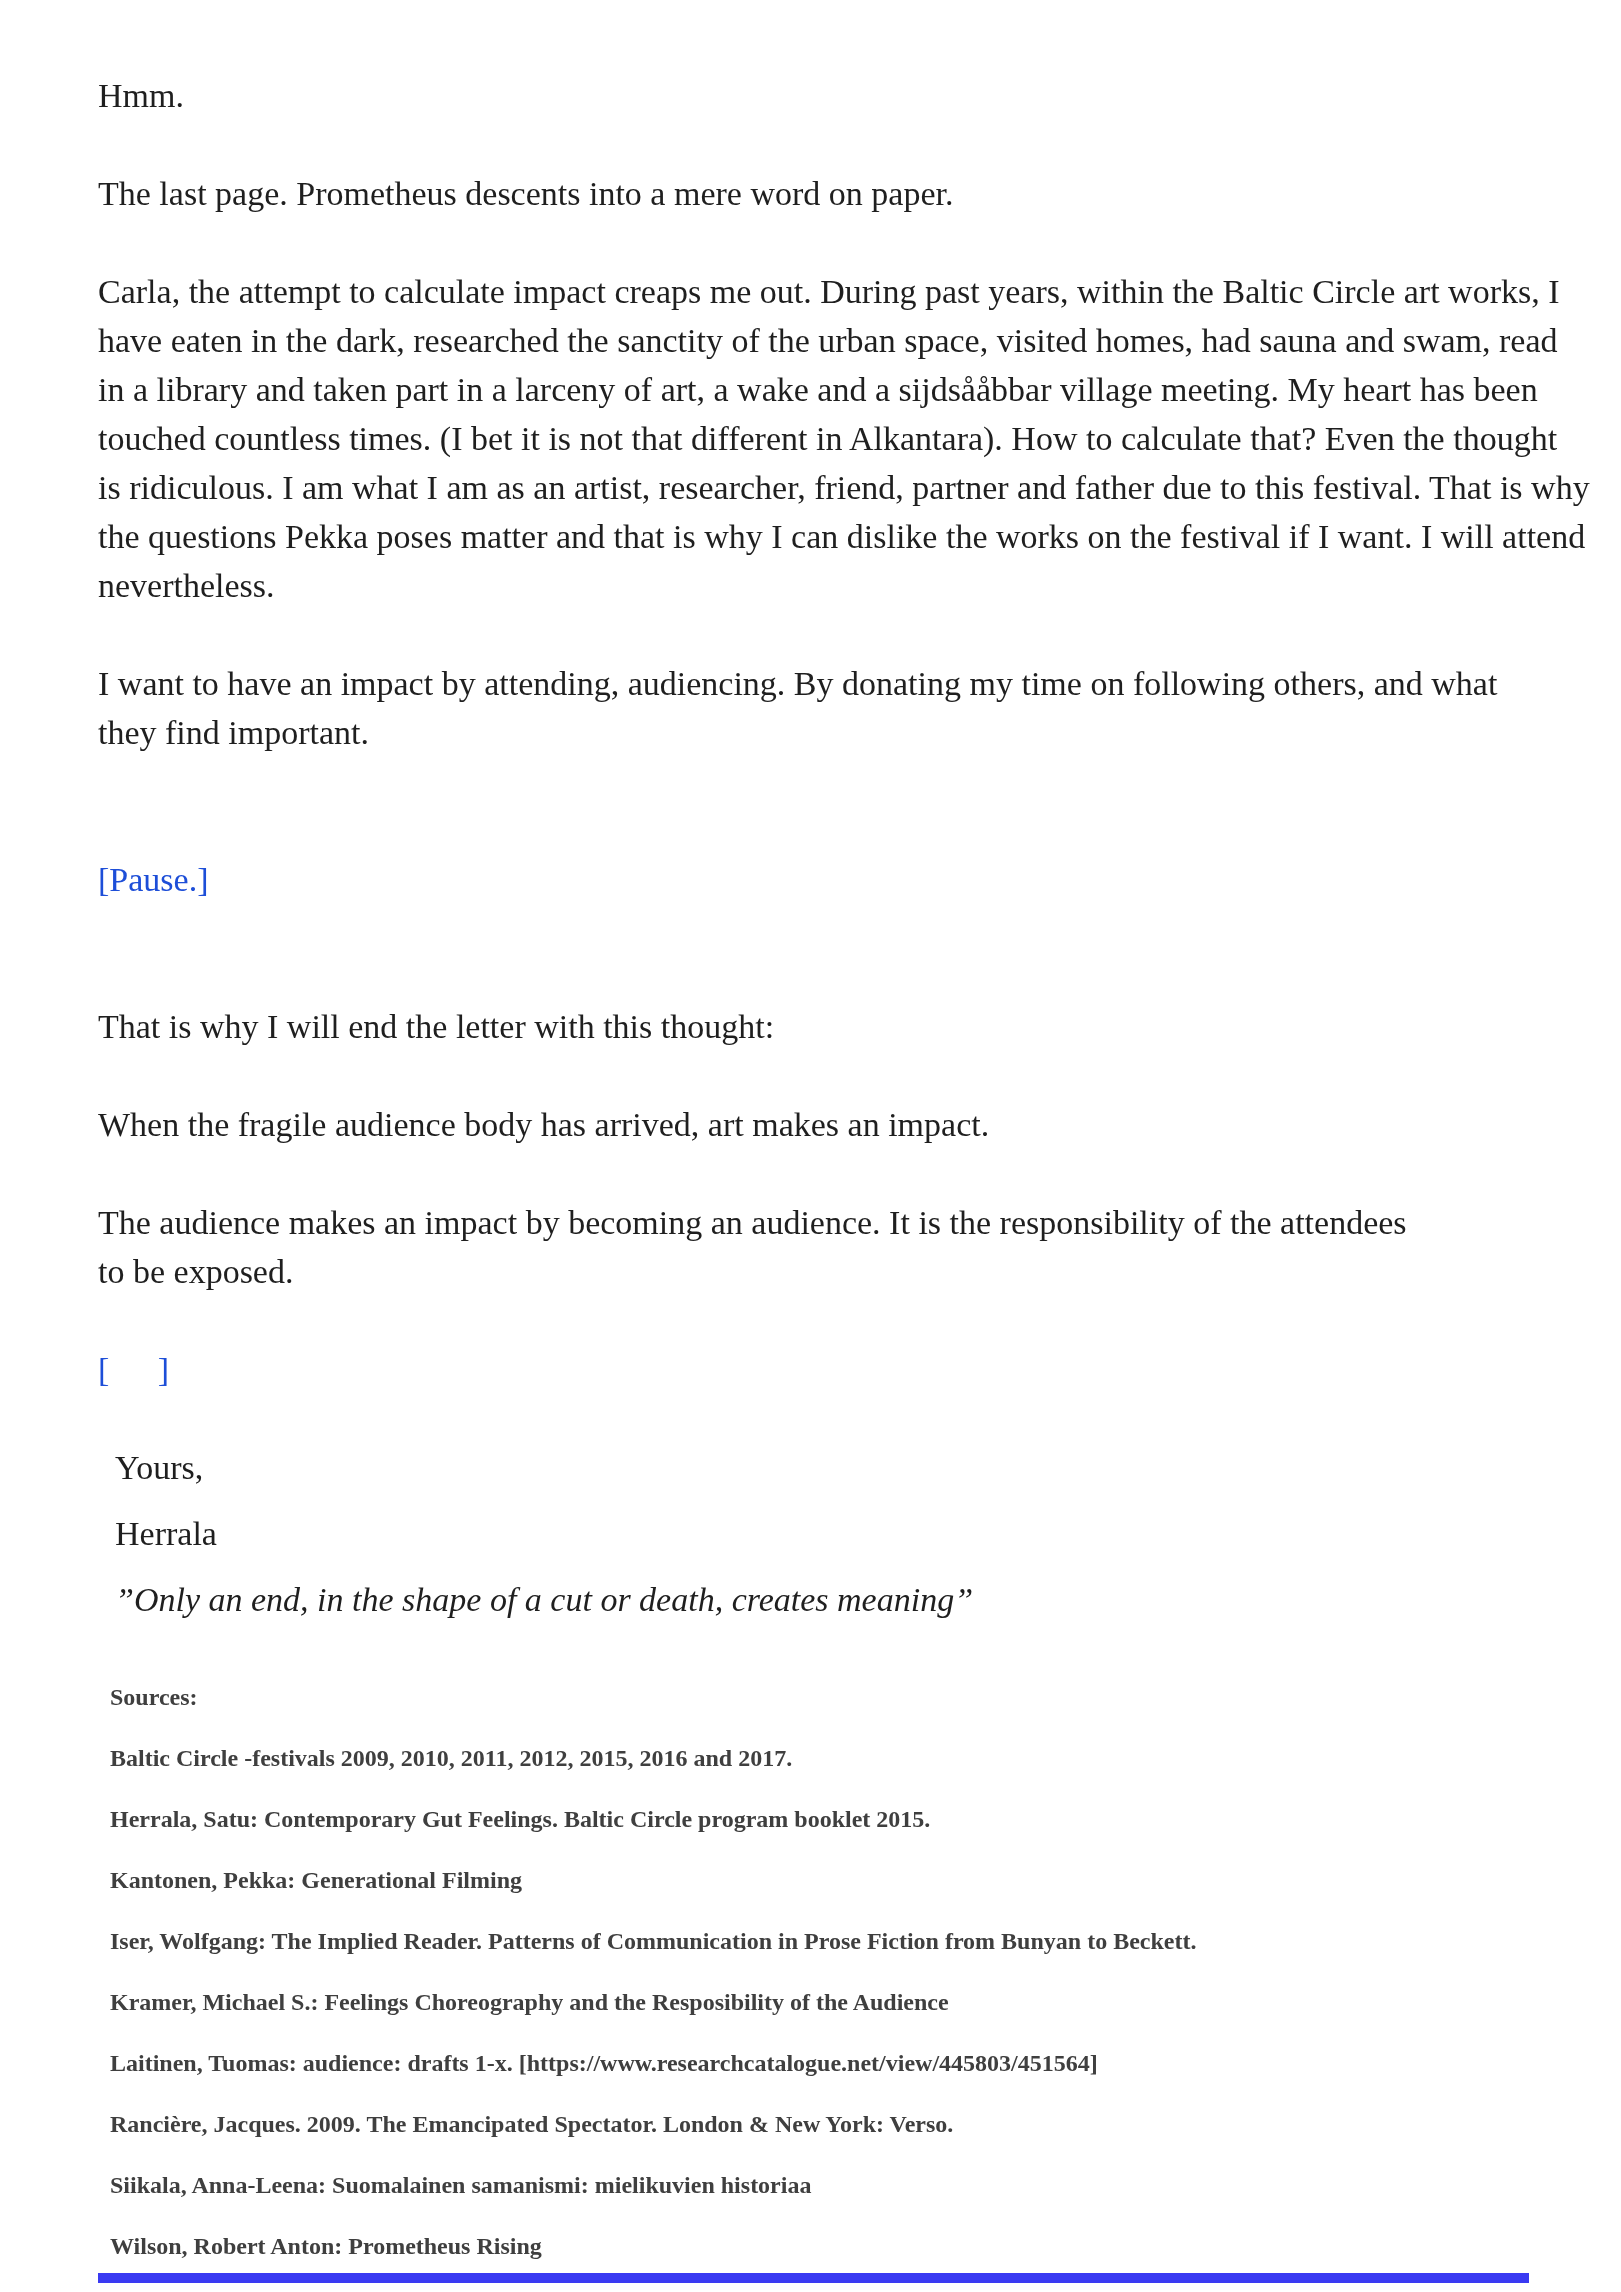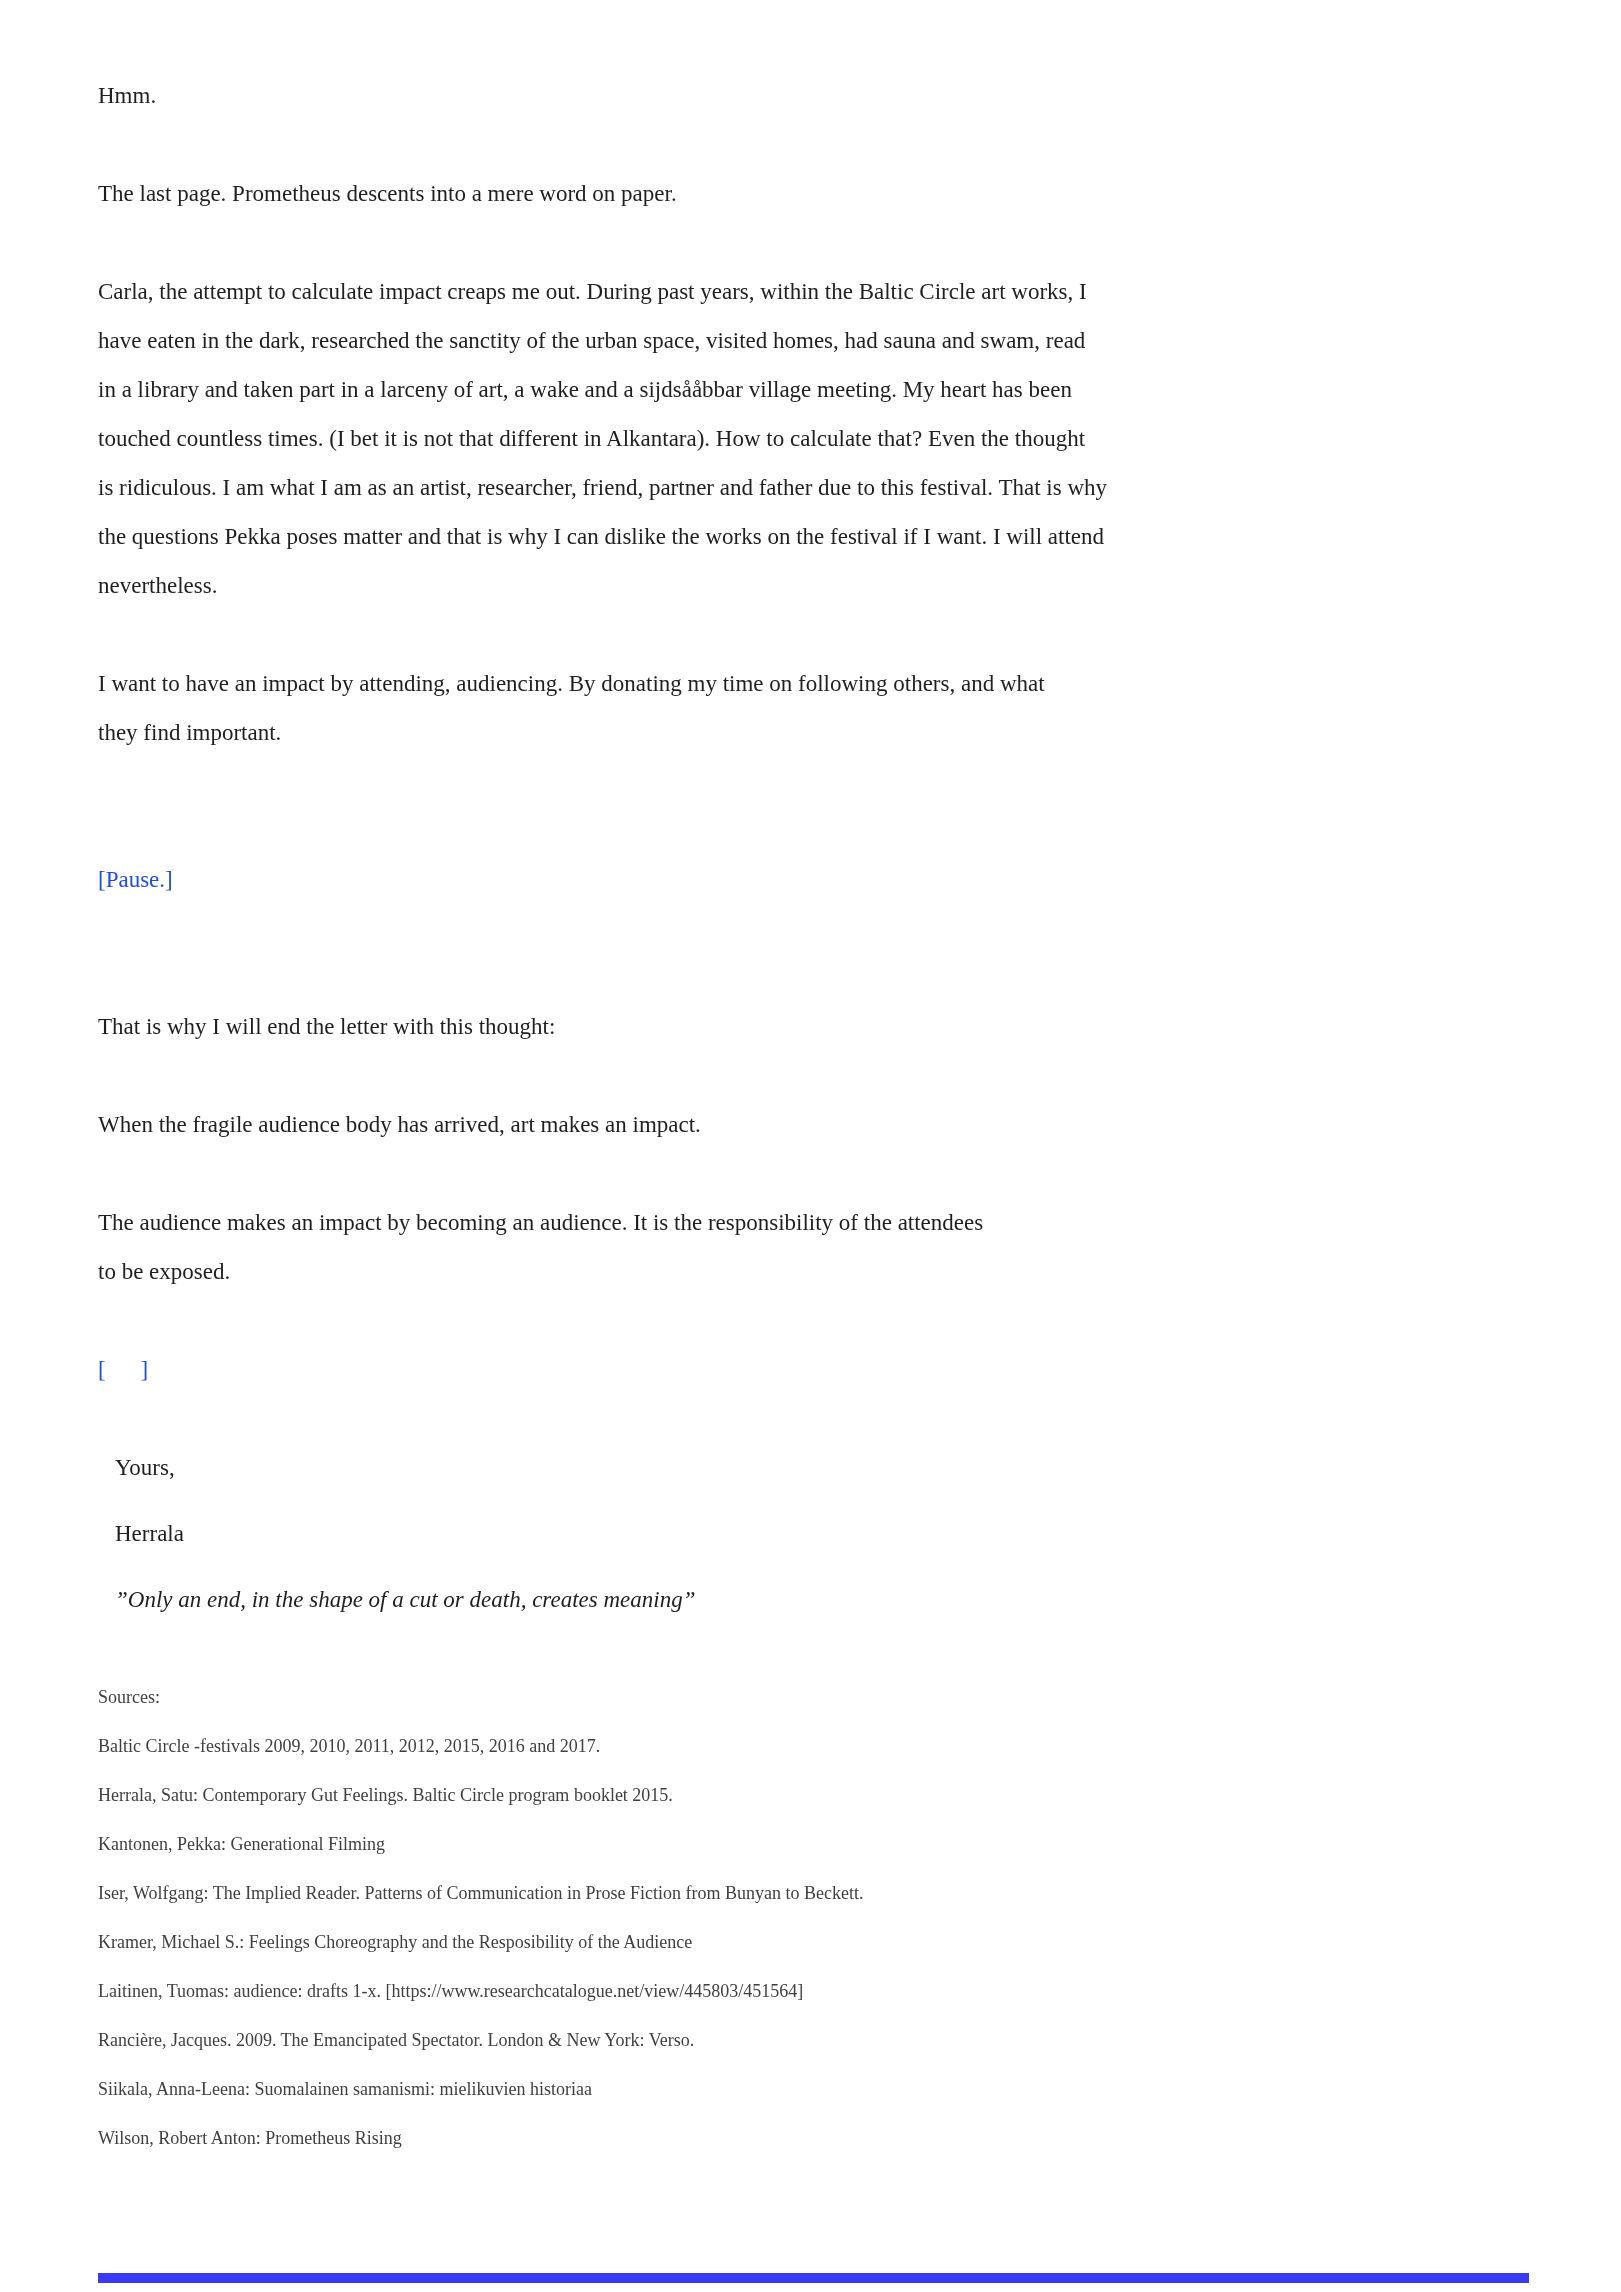--- a/index.html
+++ b/index.html
@@ -17,42 +17,43 @@
     inset: 0;
     background: #ffffff;
   }
   .content {
     position: absolute;
     left: 98px;
     top: 71px;
     width: 1509px;
   }
   p.body {
-    font-size: 23px;
+    font-size: 34px;
     line-height: 49px;
     margin: 0 0 49px 0;
     white-space: pre-line;
     color: #1f1f1f;
   }
   p.red { color: #1d4ed8; }
   p.pause {
     margin-top: 98px;
     margin-bottom: 98px;
   }
   p.brackets { letter-spacing: 1px; }
   .signature { margin-bottom: 49px; }
   .signature p.sig { margin: 17px; }
   .signature p.quote { font-style: italic; }
   .sources { margin-top: 49px; }
   .sources p.src {
-    font-size: 18px;
+    font-size: 24px;
     line-height: 49px;
-    margin: 0;
+    margin: 12px;
     color: #3f3f3f;
     white-space: pre-line;
+    font-weight: bold;
   }
   .footer-bar {
     position: absolute;
     left: 98px;
     bottom: 9.8px;
     width: 1431px;
     height: 9.8px;
     background: #3a3af2;
   }
 </style>

